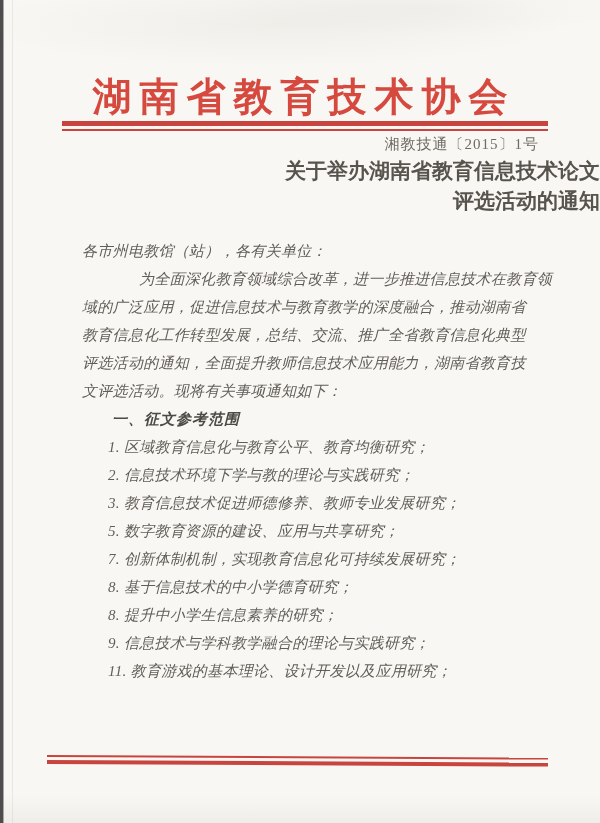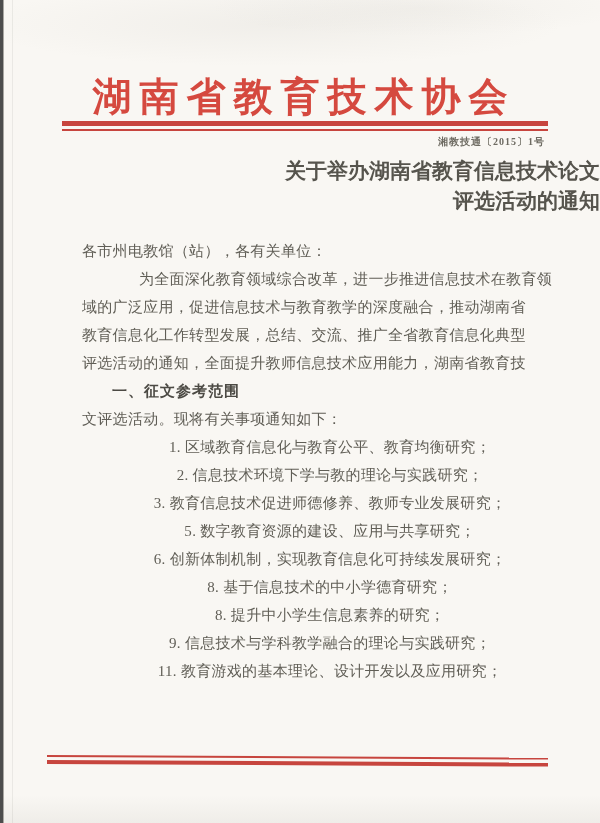--- a/index.html
+++ b/index.html
@@ -21,37 +21,37 @@
     text-align:center; font-size:39px; font-weight:bold;
     color:#d5493f; letter-spacing:8px; text-indent:8px;
     white-space:nowrap;
     font-family:Liberation Serif, serif;
   }
   .rule { position:absolute; left:62px; width:486px; background:#c7453e; }
   .rule-thick { top:121px; height:5px; }
   .rule-thin  { top:129px; height:2px; }
 
   .doc-number {
-    position:absolute; top:135px; right:55px;
-    font-size:10px; color:#6e6b62; letter-spacing:1px; white-space:nowrap;font-weight:bold;
+    position:absolute; top:135px; right:61px;
+    font-size:15px; color:#6e6b62; letter-spacing:1px; white-space:nowrap;
   }
 
   .doc-title {
     position:absolute; top:156px; left:0; width:100%;
     text-align:right; font-size:21px; line-height:30px;
     font-weight:bold; color:#56544d;
   }
 
   .body-text {
     position:absolute; top:237px; left:82px; width:470px;
     font-size:15px; line-height:28px; color:#605e56;
   }
-  .line { white-space:nowrap; height:28px; letter-spacing:0.3px; }
+  .line { white-space:nowrap; height:28px; letter-spacing:0.3px;font-style:italic; }
   .p-indent { padding-left:28px;text-align:right; }
-  .item { padding-left:26px;text-align:center; }
+  .item { padding-left:26px; }
   .heading {
     padding-left:30px; font-weight:bold; color:#4c4a44;
     font-family:"Liberation Sans", sans-serif; letter-spacing:1px;
   }
 
   .bottom-rule { position:absolute; left:47px; width:501px; background:#c7453e;
     transform:rotate(0.3deg); transform-origin:left center; }
   .bottom-rule-thin  { top:755px; height:2px; }
   .bottom-rule-thick { top:760px; height:4px; }
 </style>
@@ -76,29 +76,29 @@
     <div>评选活动的通知</div>
   </div>
 
   <div class="body-text">
     <div class="line">各市州电教馆（站），各有关单位：</div>
 
     <div class="line p-indent">为全面深化教育领域综合改革，进一步推进信息技术在教育领</div>
     <div class="line">域的广泛应用，促进信息技术与教育教学的深度融合，推动湖南省</div>
     <div class="line">教育信息化工作转型发展，总结、交流、推广全省教育信息化典型</div>
     <div class="line">评选活动的通知，全面提升教师信息技术应用能力，湖南省教育技</div>
+    <div class="line">文评选活动。现将有关事项通知如下：</div>
+
     <div class="line heading">一、征文参考范围</div>
-
-    <div class="line">文评选活动。现将有关事项通知如下：</div>
 
     <div class="line item">1. 区域教育信息化与教育公平、教育均衡研究；</div>
     <div class="line item">2. 信息技术环境下学与教的理论与实践研究；</div>
     <div class="line item">3. 教育信息技术促进师德修养、教师专业发展研究；</div>
     <div class="line item">5. 数字教育资源的建设、应用与共享研究；</div>
-    <div class="line item">6. 创新体制机制，实现教育信息化可持续发展研究；</div>
+    <div class="line item">7. 创新体制机制，实现教育信息化可持续发展研究；</div>
     <div class="line item">8. 基于信息技术的中小学德育研究；</div>
     <div class="line item">8. 提升中小学生信息素养的研究；</div>
     <div class="line item">9. 信息技术与学科教学融合的理论与实践研究；</div>
     <div class="line item">11. 教育游戏的基本理论、设计开发以及应用研究；</div>
   </div>
 
   <div class="bottom-rule bottom-rule-thin"></div>
   <div class="bottom-rule bottom-rule-thick"></div>
 
 </div>

